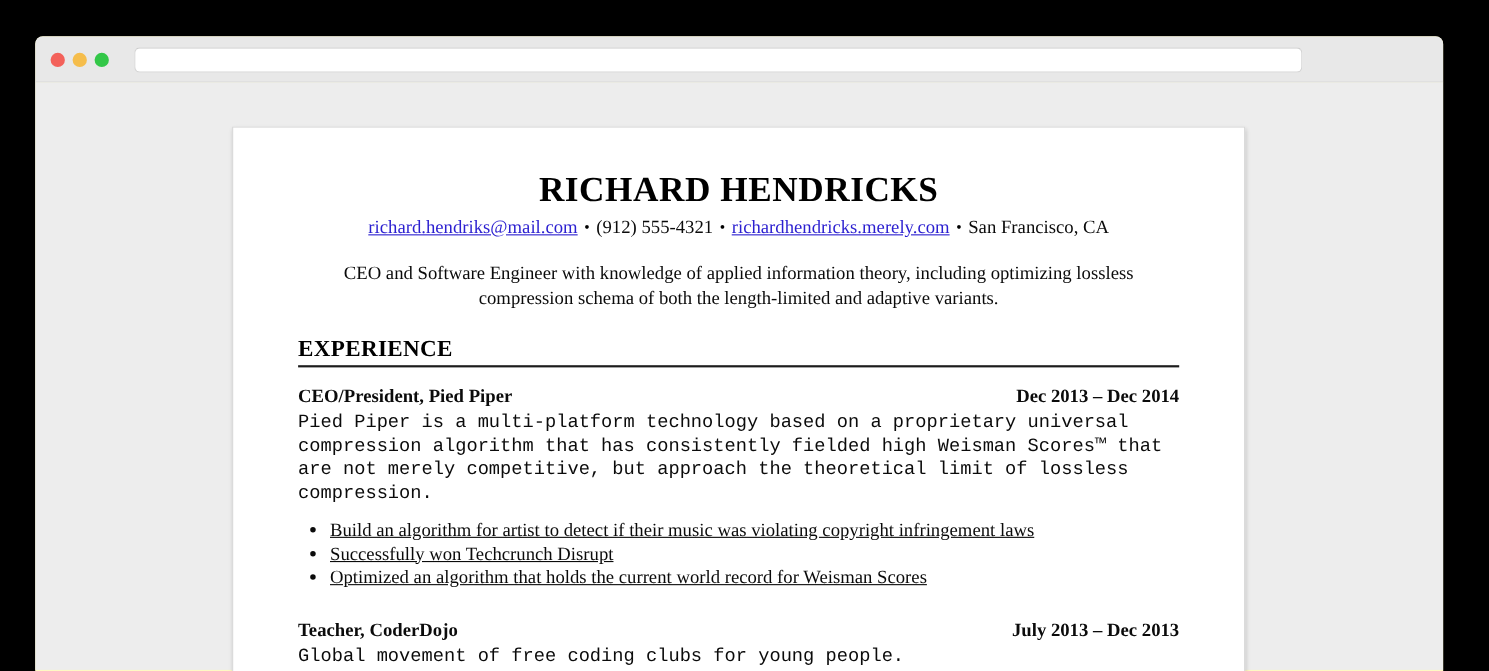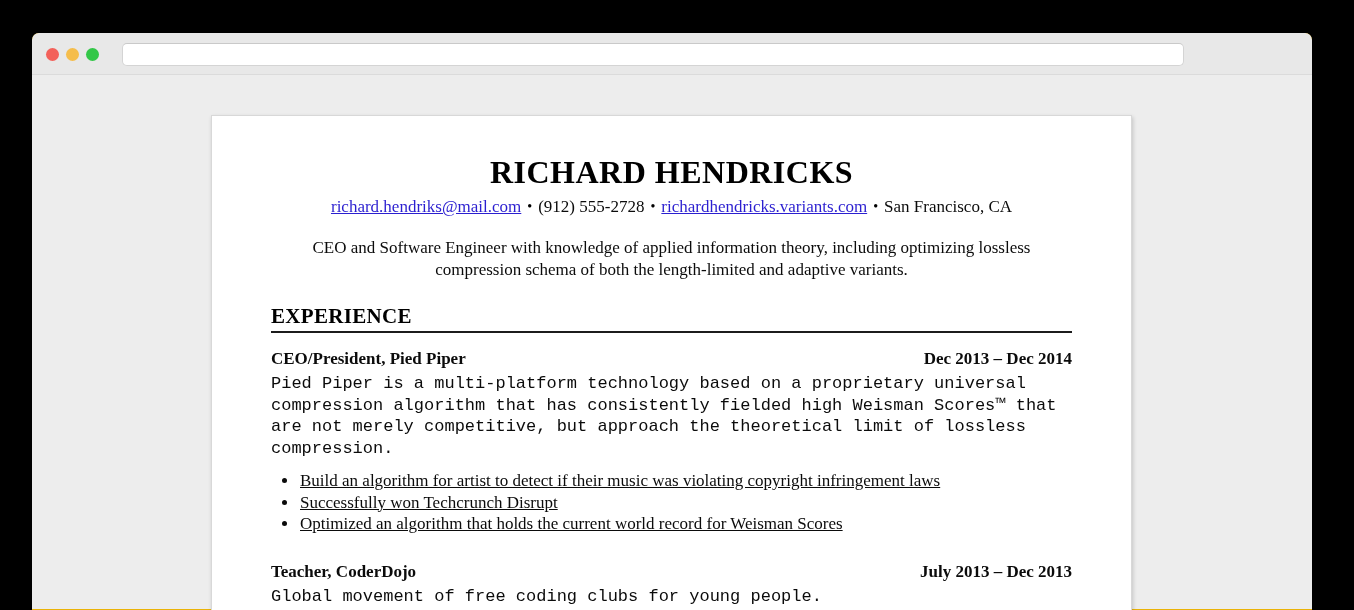--- a/index.html
+++ b/index.html
@@ -13,21 +13,21 @@
   }
 
   .browser-window {
     position: absolute;
     left: 32px;
     top: 33px;
     width: 1280px;
     height: 577px;
     border-radius: 7px 7px 0 0;
     overflow: hidden;
-    background: #eab308;
+    background: #fef9c3;
   }
 
   .toolbar {
     position: relative;
     height: 42px;
     background: #e8e8e8;
     border-bottom: 1px solid #dbdbdb;
     box-sizing: border-box;
   }
 
@@ -174,21 +174,21 @@
     </div>
     <input class="url-bar" type="text" value="" style="">
   </div>
 
   <div class="viewport">
     <div class="page">
 
       <h1 class="resume-name">RICHARD HENDRICKS</h1>
 
       <div class="contact">
-        <a href="#">richard.hendriks@mail.com</a><span class="sep">•</span><span>(912) 555-2728</span><span class="sep">•</span><a href="#">richardhendricks.variants.com</a><span class="sep">•</span><span>San Francisco, CA</span>
+        <a href="#">richard.hendriks@mail.com</a><span class="sep">•</span><span>(912) 555-4321</span><span class="sep">•</span><a href="#">richardhendricks.merely.com</a><span class="sep">•</span><span>San Francisco, CA</span>
       </div>
 
       <p class="summary">CEO and Software Engineer with knowledge of applied information theory, including optimizing lossless compression schema of both the length-limited and adaptive variants.</p>
 
       <h2 class="section-heading">EXPERIENCE</h2>
 
       <div class="job">
         <div class="job-header">
           <span class="job-title">CEO/President, Pied Piper</span>
           <span class="job-dates">Dec 2013 – Dec 2014</span>

